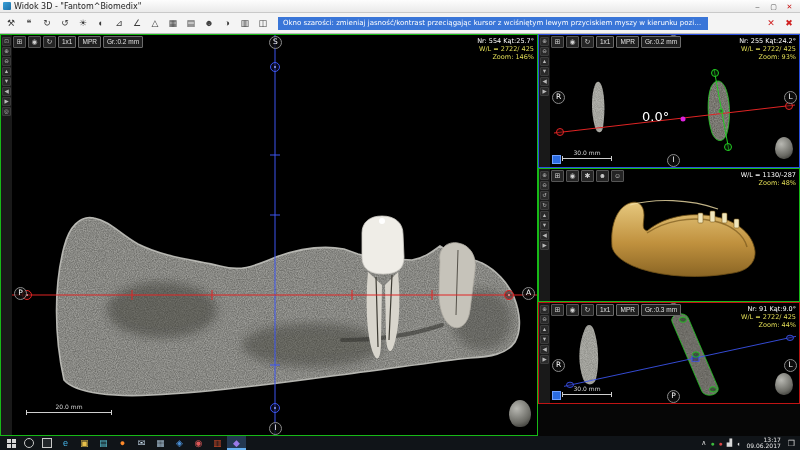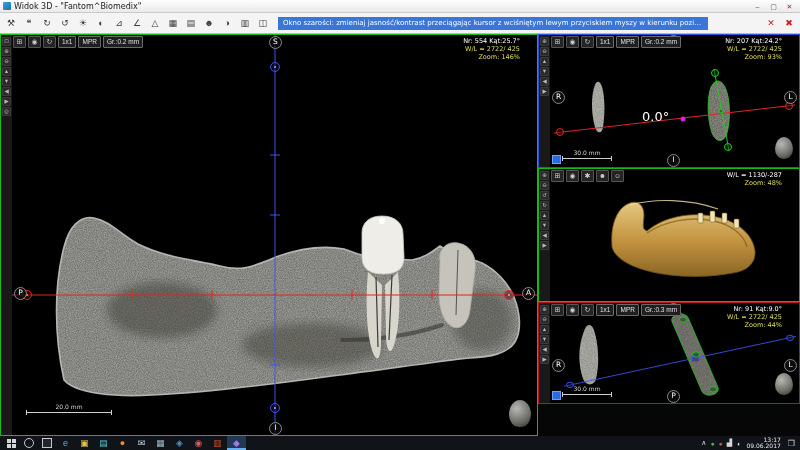--- a/index.html
+++ b/index.html
@@ -41,21 +41,21 @@
   .content{position:relative;flex:1;background:#000;overflow:hidden}
   svg.base,svg.overlay{position:absolute;left:0;top:0;width:100%;height:100%}
   svg.overlay{z-index:3}
 
   .phead{position:absolute;top:1px;left:1px;display:flex;align-items:center;gap:2px;z-index:6}
   .hicon{width:13px;height:12px;padding:0;background:#242424;border:1px solid #555;color:#cfcfcf;
          font-size:7px;line-height:10px;border-radius:1px;cursor:pointer}
   .pbtn{height:12px;padding:0 3px;background:#1f1f1f;border:1px solid #6a6a6a;color:#e0e0e0;
         font-size:6.5px;line-height:10px;border-radius:1px;white-space:nowrap;cursor:pointer}
 
-  .info{position:absolute;top:2px;right:17px;z-index:6;text-align:right;font-size:6.5px;line-height:8px}
+  .info{position:absolute;top:2px;right:3px;z-index:6;text-align:right;font-size:6.5px;line-height:8px}
   .info .l1{color:#fff}
   .info .l2,.info .l3{color:#e3de56}
 
   .orient{position:absolute;z-index:5;width:11px;height:11px;border-radius:50%;background:rgba(15,15,15,.75);
           border:1px solid #8a8a8a;color:#fff;font-size:7.5px;line-height:10px;text-align:center}
 
   .scalebar{position:absolute;z-index:5;color:#d8d8d8;font-size:6px;line-height:7px;text-align:center}
   .scalebar .bar{height:5px;border-left:1px solid #cfcfcf;border-right:1px solid #cfcfcf;position:relative}
   .scalebar .bar::after{content:"";position:absolute;left:0;right:0;bottom:2px;border-top:1px solid #cfcfcf}
 
@@ -296,21 +296,21 @@
 
             <button class="hicon">⊞</button>
                 <button class="hicon">◉</button>
                 <button class="hicon">↻</button>
               </span>
             <button class="pbtn">1x1</button>
             <button class="pbtn">MPR</button>
             <button class="pbtn">Gr.:0.2 mm</button>
           </div>
           <div class="info">
-            <div class="l1">Nr: 207 Kąt:24.2°</div>
+            <div class="l1">Nr: 255 Kąt:24.2°</div>
             <div class="l2">W/L = 2722/ 425</div>
             <div class="l3">Zoom: 93%</div>
           </div>
           <div class="angle-label" style="left:92px;top:74px">0.0°</div>
           <div class="orient" style="left:117px;top:0">S</div>
           <div class="orient" style="left:2px;top:56px">R</div>
           <div class="orient" style="right:2px;top:56px">L</div>
           <div class="orient" style="left:117px;bottom:0">I</div>
           <div class="bluechip"></div>
           <div class="scalebar" style="left:12px;bottom:6px;width:50px">

